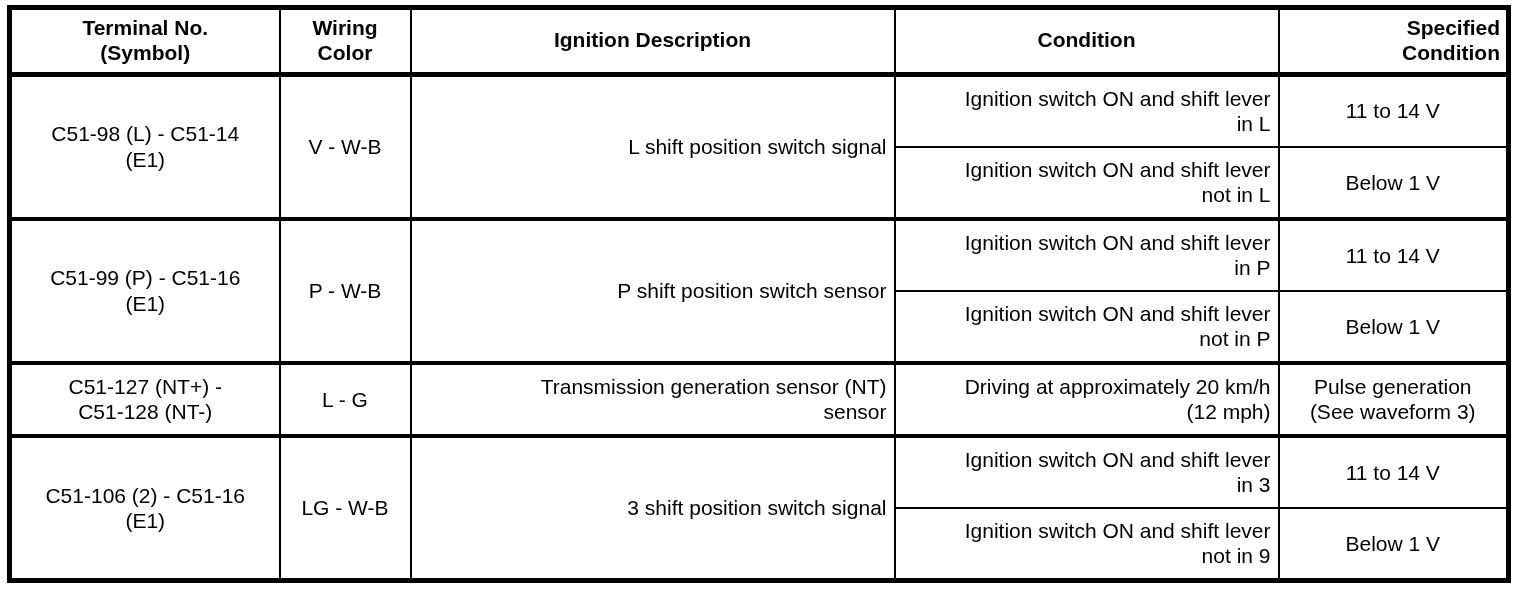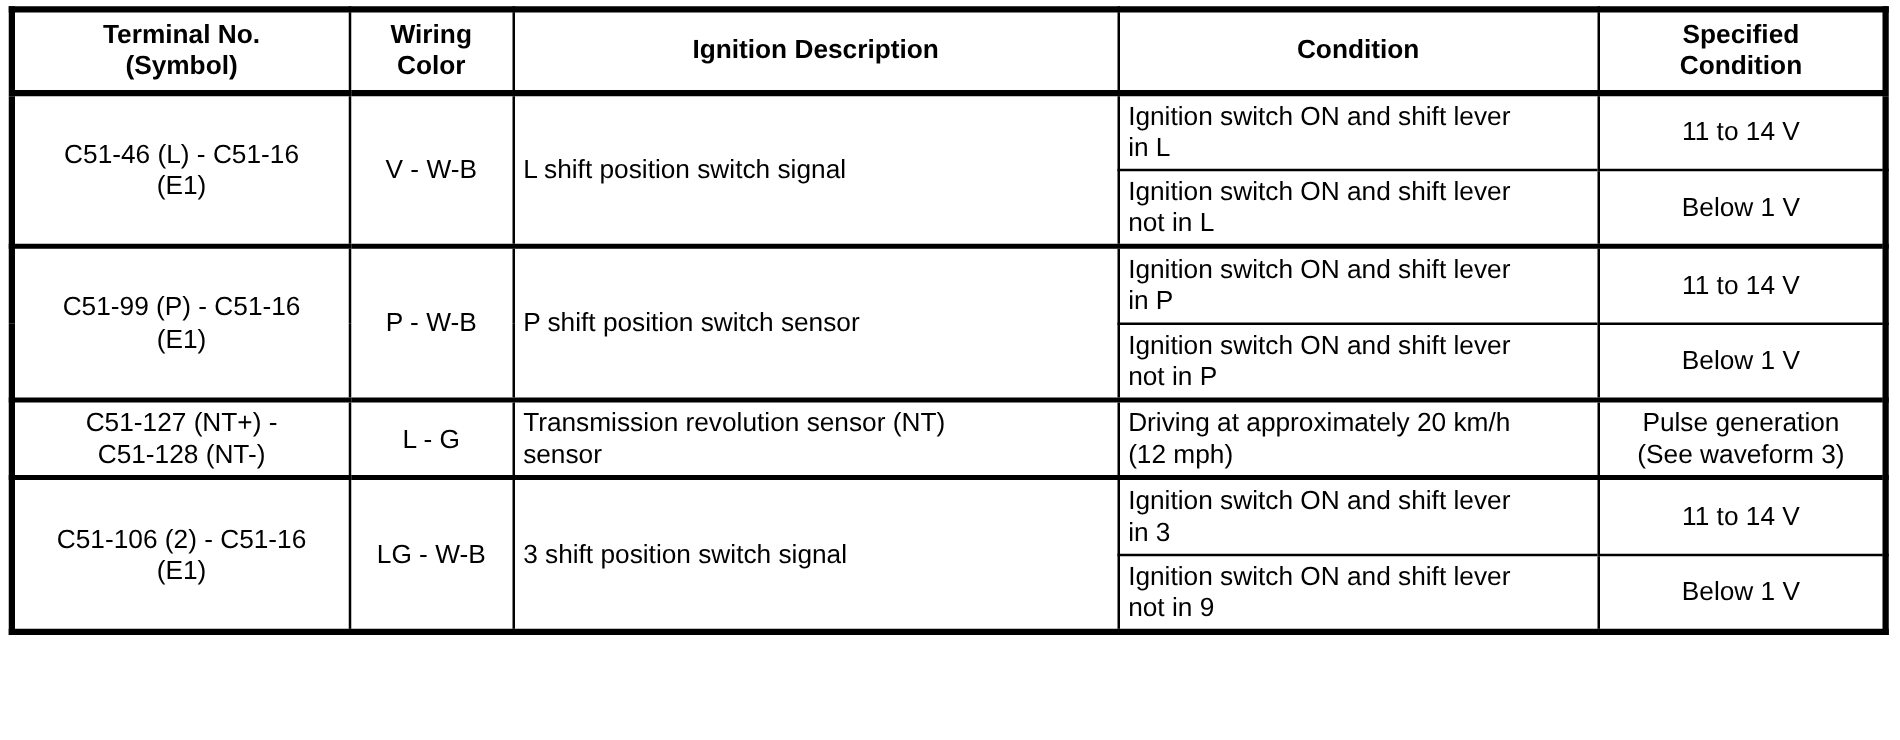--- a/index.html
+++ b/index.html
@@ -13,21 +13,21 @@
     font-family: "Liberation Sans", sans-serif;
     color: #000000;
     overflow: hidden;
   }
 
   #table-wrap {
     position: absolute;
     left: 7px;
     top: 5px;
     width: 1499px;
-    height: 503px;
+    height: 578px;
     box-sizing: border-box;
   }
 
   table.spec-table {
     width: 100%;
     height: 100%;
     border-collapse: collapse;
     table-layout: fixed;
     border: 5px solid #000;
     box-sizing: border-box;
@@ -46,41 +46,41 @@
     font-weight: bold;
     font-size: 21px;
     text-align: center;
     vertical-align: middle;
     line-height: 1.18;
     padding: 6px 6px;
     border-right: 2px solid #000;
     border-bottom: 5px solid #000;
     box-sizing: border-box;
   }
-  thead th:last-child { border-right: none; }
+  thead th:last-child { border-right: none; text-align: right; }
 
   
   tbody td {
     font-size: 21px;
     line-height: 1.2;
     vertical-align: middle;
     box-sizing: border-box;
     border-right: 2px solid #000;
     padding: 4px 7px;
   }
   tbody td:last-child { border-right: none; }
 
   td.t-terminal,
   td.t-wiring,
   td.t-spec {
     text-align: center;
   }
   td.t-desc,
   td.t-cond {
-    text-align: left;
+    text-align: right;
   }
 
   
   tr.grp-first > td { border-top: 4px solid #000; }
   tbody tr:first-child > td { border-top: none; }
 
   
   tr.sub-second > td { border-top: 2px solid #000; }
 
   
@@ -120,21 +120,21 @@
           <span>Specified</span><br>
           <span>Condition</span>
         </th>
       </tr>
     </thead>
 
     <tbody>
 
       <tr class="grp-first">
         <td class="t-terminal span-cell" rowspan="2">
-          <span>C51-46 (L) - C51-16</span><br>
+          <span>C51-98 (L) - C51-14</span><br>
           <span>(E1)</span>
         </td>
         <td class="t-wiring span-cell" rowspan="2">V - W-B</td>
         <td class="t-desc span-cell" rowspan="2">L shift position switch signal</td>
         <td class="t-cond">
           <span>Ignition switch ON and shift lever</span><br>
           <span>in L</span>
         </td>
         <td class="t-spec">11 to 14 V</td>
       </tr>
@@ -167,21 +167,21 @@
         <td class="t-spec">Below 1 V</td>
       </tr>
 
       <tr class="grp-first">
         <td class="t-terminal">
           <span>C51-127 (NT+) -</span><br>
           <span>C51-128 (NT-)</span>
         </td>
         <td class="t-wiring">L - G</td>
         <td class="t-desc">
-          <span>Transmission revolution sensor (NT)</span><br>
+          <span>Transmission generation sensor (NT)</span><br>
           <span>sensor</span>
         </td>
         <td class="t-cond">
           <span>Driving at approximately 20 km/h</span><br>
           <span>(12 mph)</span>
         </td>
         <td class="t-spec">
           <span>Pulse generation</span><br>
           <span>(See waveform 3)</span>
         </td>

